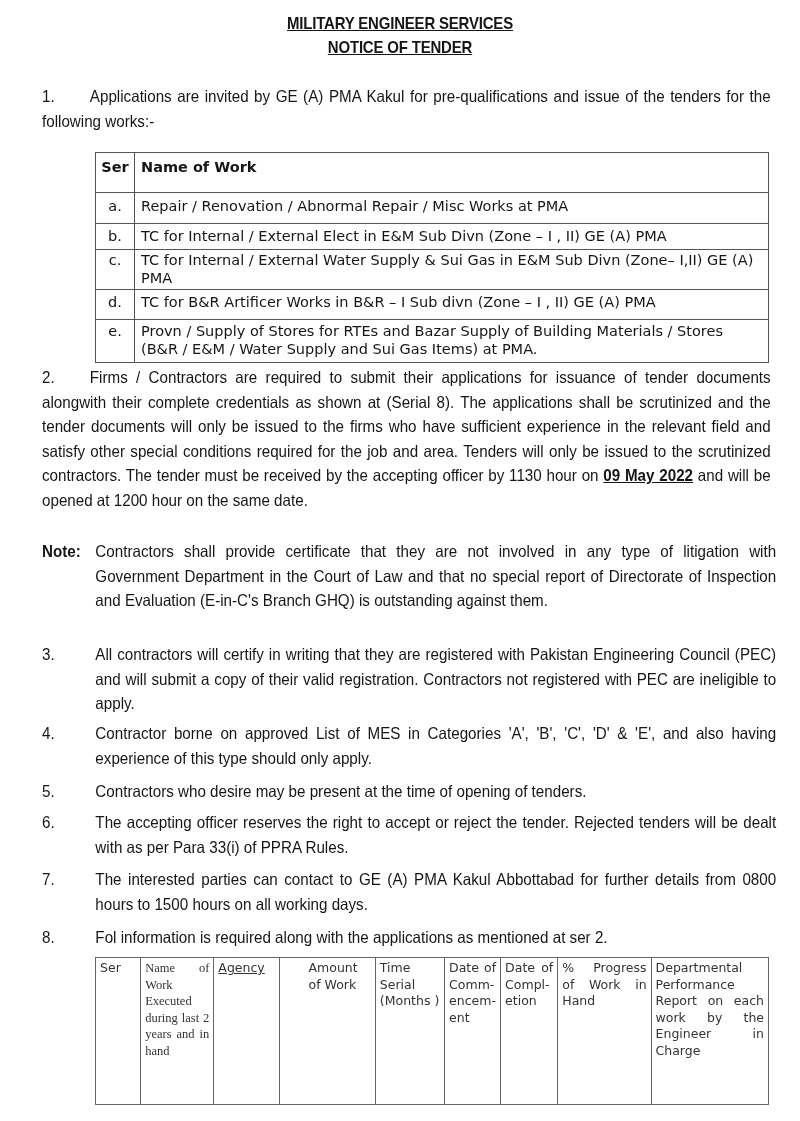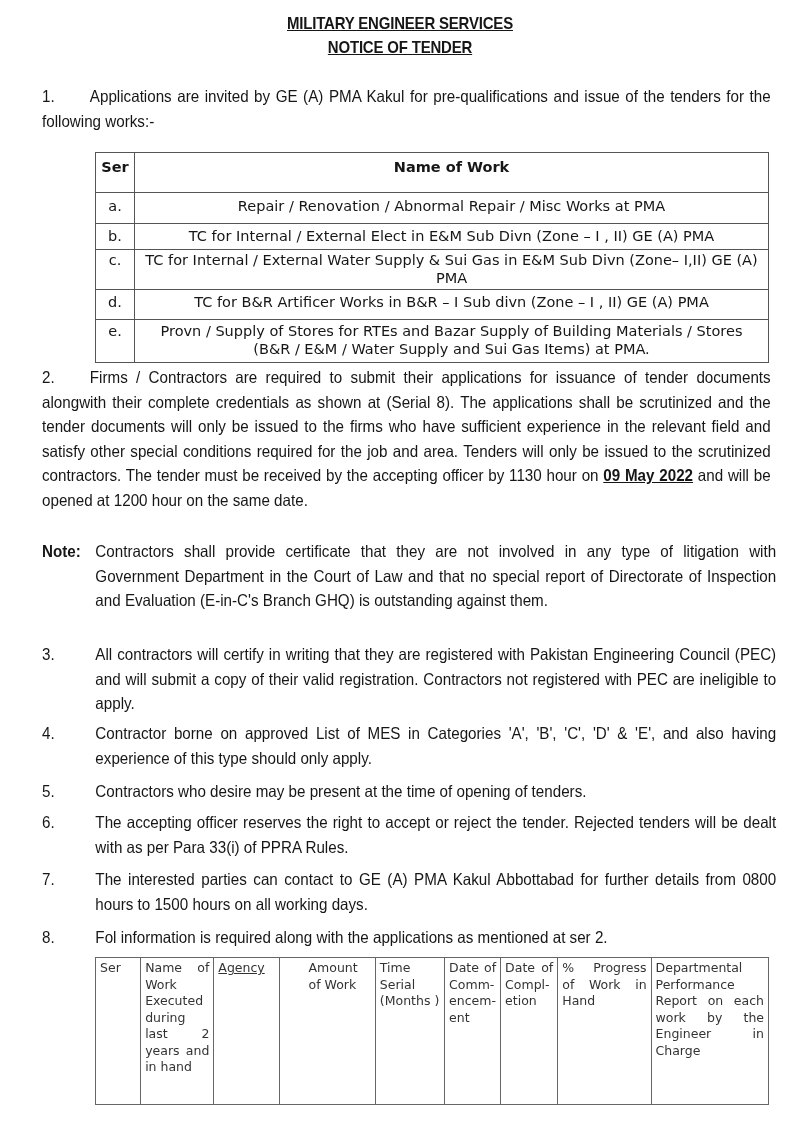--- a/index.html
+++ b/index.html
@@ -33,21 +33,21 @@
     .bold { font-weight: bold; }
     .ul { text-decoration: underline; font-weight: bold; }
 
     table.works {
       position: absolute; left: 95px; top: 152px; width: 674px;
       border-collapse: collapse;
       font-family: "DejaVu Sans", sans-serif; font-size: 14.5px;
     }
     table.works td, table.works th {
       border: 1px solid #555; padding: 0 6px; vertical-align: top;
-      line-height: 18px; text-align: center;
+      line-height: 18px; text-align: left;
     }
     table.works th { font-weight: bold; height: 34px; padding-top: 5px; }
     table.works td.ser { width: 30px; text-align: center; padding: 0 4px; }
     table.works th.ser { text-align: center; width: 30px; padding-left: 4px; padding-right: 4px;}
     .r-a td { height: 26px; padding-top: 4px !important; }
     .r-b td { height: 22px; padding-top: 3px !important; }
     .r-c td { height: 38px; padding-top: 1px !important; }
     .r-d td { height: 26px; padding-top: 3px !important; }
     .r-e td { height: 40px; padding-top: 2px !important; }
 
@@ -138,21 +138,21 @@
 
   <div class="hang" style="top:925px;">
     <span class="lbl">8.</span>
     <span class="txt">Fol information is required along with the applications as mentioned at ser 2.</span>
   </div>
 
   <table class="info">
     <tbody>
         <tr>
       <td style="width:36px;">Ser</td>
-      <td style="width:64px;">Name of Work Executed during last 2 years and in hand</td>
+      <td style="width:64px;font-family:Liberation Serif, serif;">Name of Work Executed during last 2 years and in hand</td>
       <td style="width:56px;text-decoration:underline;">Agency</td>
       <td style="width:62px;padding-left:29px;">Amount of Work</td>
       <td style="width:60px;">Time Serial (Months )</td>
       <td style="width:46px;margin-top:20px;">Date of Comm-encem-ent</td>
       <td style="width:48px;margin-top:24px;">Date of Compl-etion</td>
       <td style="width:84px;">% Progress of Work in Hand</td>
       <td style="width:108px;">Departmental Performance Report on each work by the Engineer in Charge</td>
     </tr>
   </tbody>
     </table>

